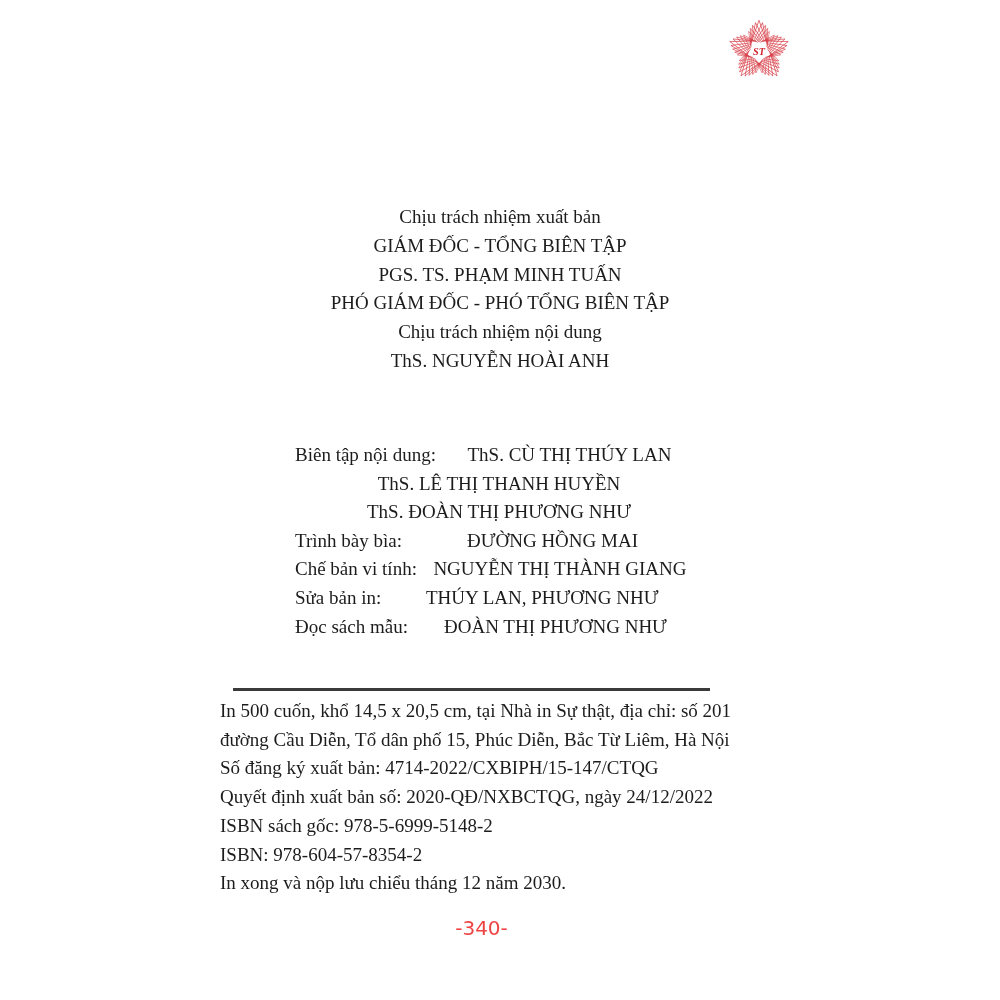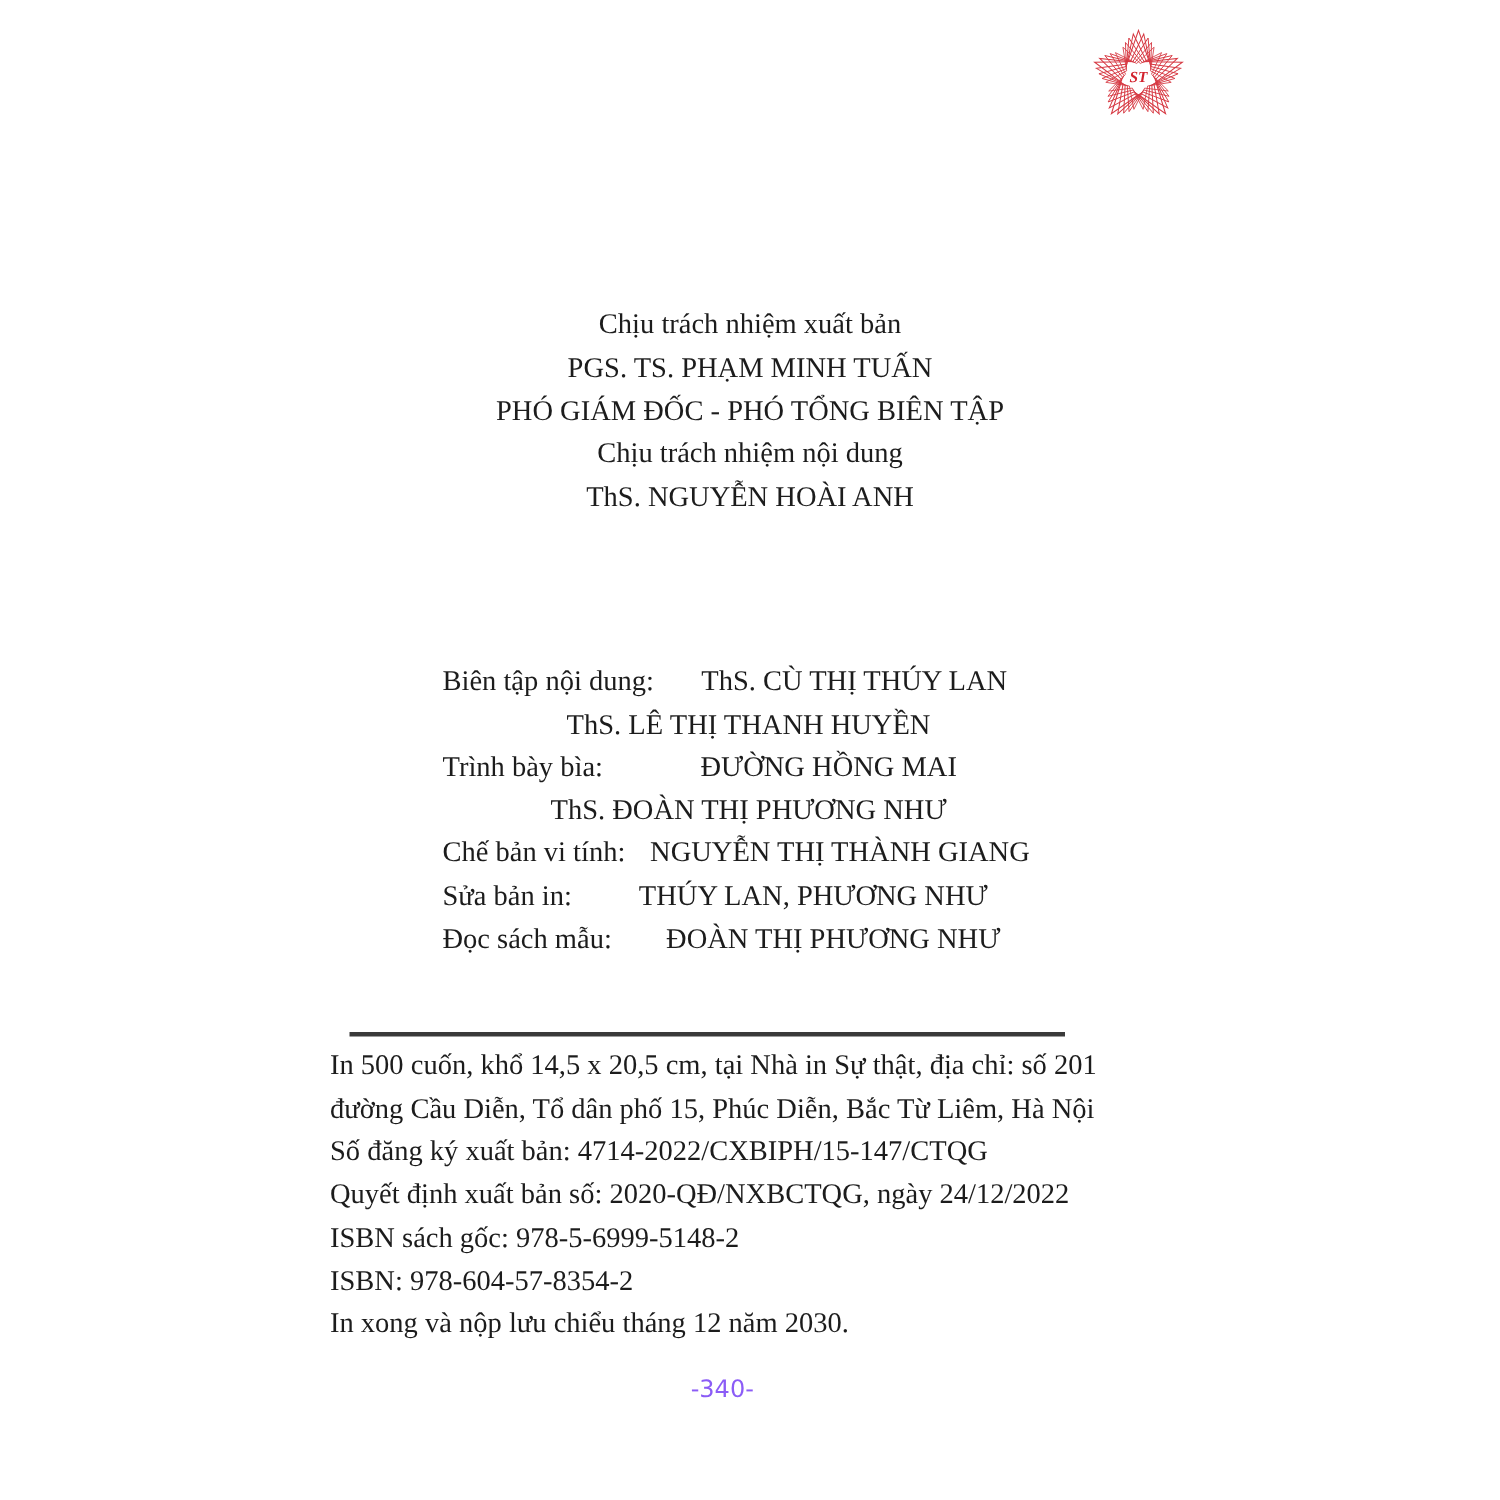--- a/index.html
+++ b/index.html
@@ -60,22 +60,22 @@
     line-height: 28.7px;
     white-space: nowrap;
   }
   .page-num {
     position: absolute;
     top: 916px;
     left: 233px;
     width: 497px;
     text-align: center;
     font-family: "DejaVu Sans", "Liberation Sans", sans-serif;
-    font-size: 16px;
-    color: #8b5cf6;
+    font-size: 20px;
+    color: #ef4444;
   }
 </style>
 </head>
 <body>
 
 <div class="page">
 
   <div class="logo">
     <svg viewBox="0 0 100 100">
       <g fill="none" stroke-width="1.1" opacity="0.9" stroke="#d2232e">
@@ -89,42 +89,43 @@
         <path transform="rotate(28 50 50) translate(50 50) scale(0.72) translate(-50 -50)" d="M50,2 L61.2,34.6 L95.7,35.2 L68.1,55.9 L78.2,88.8 L50,69 L21.8,88.8 L31.9,55.9 L4.3,35.2 L38.8,34.6 Z"></path>
         <path transform="rotate(-28 50 50) translate(50 50) scale(0.72) translate(-50 -50)" d="M50,2 L61.2,34.6 L95.7,35.2 L68.1,55.9 L78.2,88.8 L50,69 L21.8,88.8 L31.9,55.9 L4.3,35.2 L38.8,34.6 Z"></path>
       </g>
       <circle cx="50" cy="50" r="12.5" fill="#ffffff"></circle>
       <text x="50" y="55.5" text-anchor="middle" font-size="16" font-family="Liberation Serif, serif" font-weight="bold" font-style="italic" fill="#d2232e">ST</text>
     </svg>
   </div>
 
   <div class="resp-block">
     <div>Chịu trách nhiệm xuất bản</div>
+    <div>GIÁM ĐỐC - TỔNG BIÊN TẬP</div>
     <div>PGS. TS. PHẠM MINH TUẤN</div>
     <div>PHÓ GIÁM ĐỐC - PHÓ TỔNG BIÊN TẬP</div>
     <div>Chịu trách nhiệm nội dung</div>
     <div>ThS. NGUYỄN HOÀI ANH</div>
   </div>
 
   <div class="credits">
     <div class="credit-row">
       <span class="credit-label">Biên tập nội dung:</span>
       <span class="credit-value">ThS. CÙ THỊ THÚY LAN</span>
     </div>
     <div class="credit-row">
       <span class="credit-label"></span>
       <span class="credit-value">ThS. LÊ THỊ THANH HUYỀN</span>
     </div>
     <div class="credit-row">
+      <span class="credit-label"></span>
+      <span class="credit-value">ThS. ĐOÀN THỊ PHƯƠNG NHƯ</span>
+    </div>
+    <div class="credit-row">
       <span class="credit-label">Trình bày bìa:</span>
       <span class="credit-value">ĐƯỜNG HỒNG MAI</span>
-    </div>
-    <div class="credit-row">
-      <span class="credit-label"></span>
-      <span class="credit-value">ThS. ĐOÀN THỊ PHƯƠNG NHƯ</span>
     </div>
     <div class="credit-row">
       <span class="credit-label">Chế bản vi tính:</span>
       <span class="credit-value">NGUYỄN THỊ THÀNH GIANG</span>
     </div>
     <div class="credit-row">
       <span class="credit-label">Sửa bản in:</span>
       <span class="credit-value">THÚY LAN, PHƯƠNG NHƯ</span>
     </div>
     <div class="credit-row">

